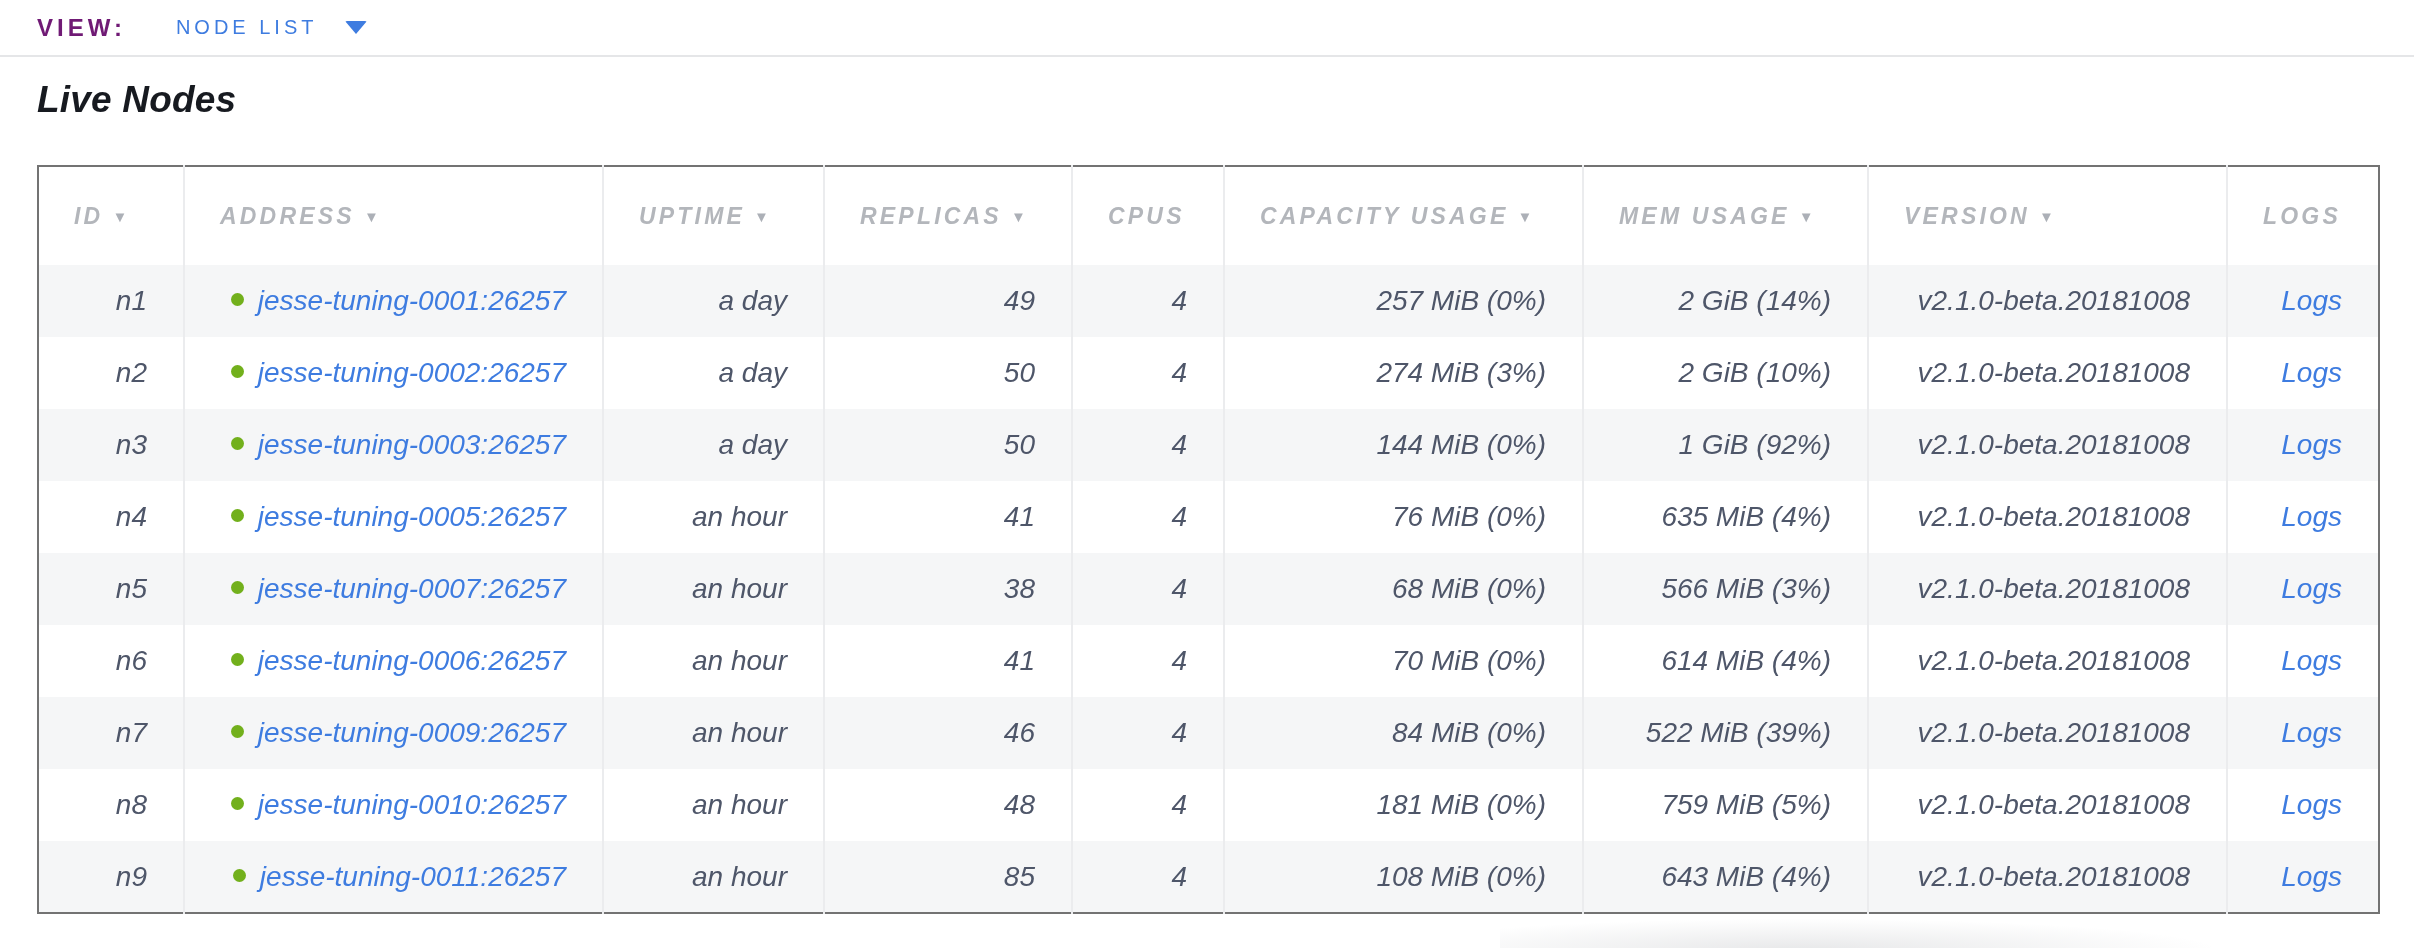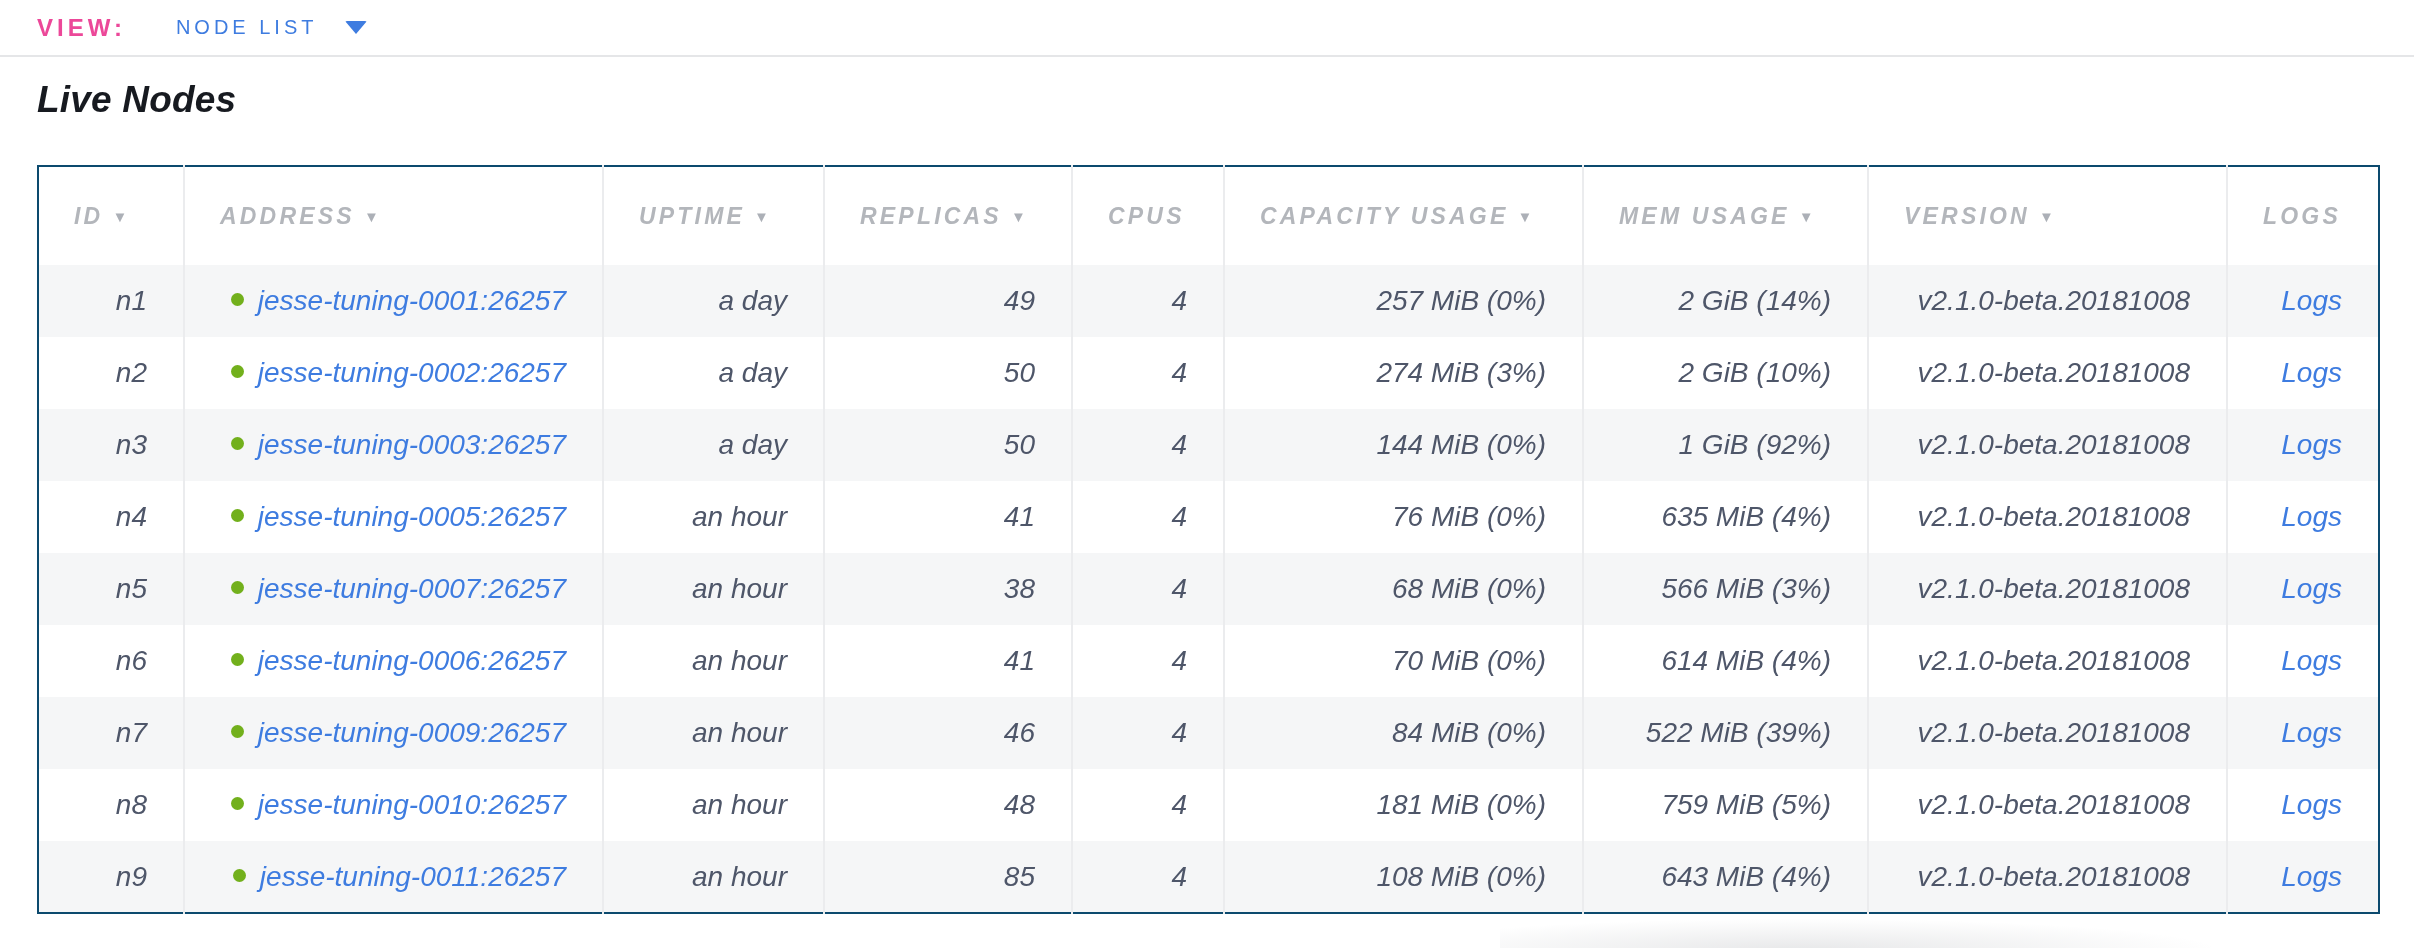--- a/index.html
+++ b/index.html
@@ -18,21 +18,21 @@
     display: flex;
     align-items: center;
     padding-left: 37px;
     border-bottom: 2px solid #e5e6e8;
     background: #ffffff;
   }
   .view-label {
     font-size: 24px;
     letter-spacing: 4px;
     font-weight: 600;
-    color: #ec4899;
+    color: #701a75;
   }
   .view-dropdown {
     display: flex;
     align-items: center;
     margin-left: 50px;
     background: none;
     border: none;
     padding: 0;
     cursor: pointer;
     font-family: inherit;
@@ -61,21 +61,21 @@
     color: #171a20;
     letter-spacing: 0.2px;
   }
 
   
   table.nodes-table {
     margin-top: 44px;
     width: 2341px;
     table-layout: fixed;
     border-collapse: collapse;
-    border: 2px solid #0c4a6e;
+    border: 2px solid #737373;
   }
   .col-id       { width: 146px; }
   .col-address  { width: 419px; }
   .col-uptime   { width: 221px; }
   .col-replicas { width: 248px; }
   .col-cpus     { width: 152px; }
   .col-capacity { width: 359px; }
   .col-mem      { width: 285px; }
   .col-version  { width: 359px; }
   .col-logs     { width: 152px; }

